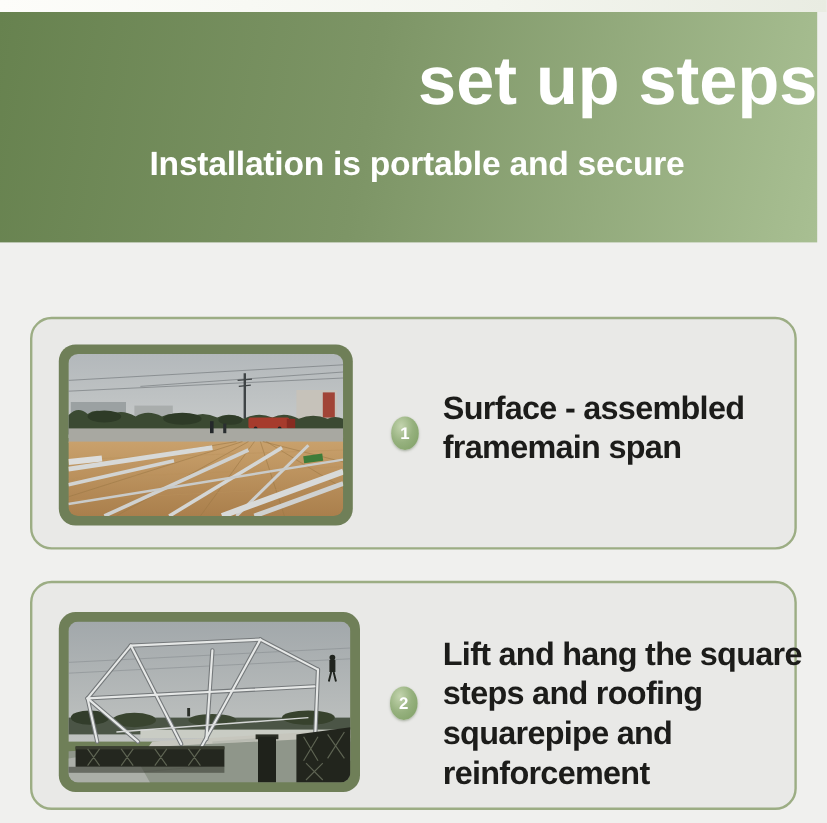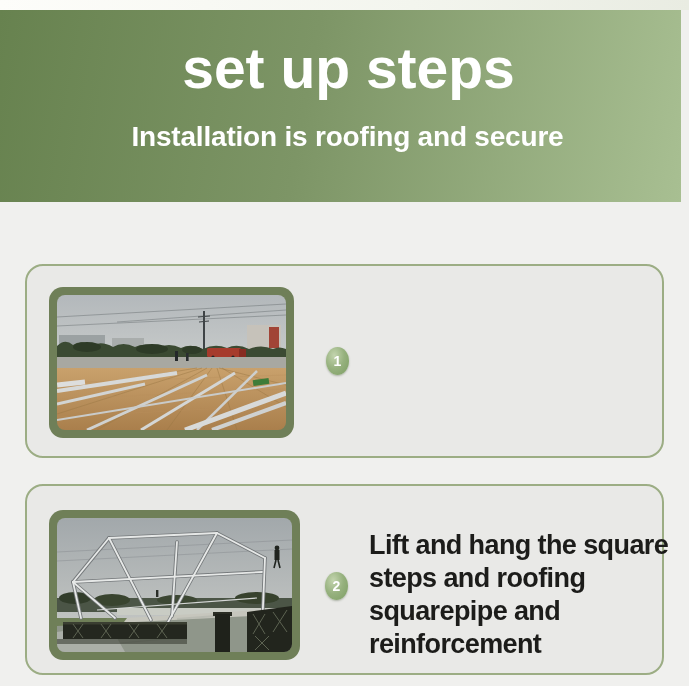--- a/index.html
+++ b/index.html
@@ -6,21 +6,21 @@
   body{font-family:"Liberation Sans",sans-serif;background:#f0f0ee;}
   .page{position:relative;width:689px;height:686px;background:#f0f0ee;overflow:hidden;}
 
   .top-strip{position:absolute;left:0;top:0;width:689px;height:10px;
     background:linear-gradient(to right,#fdfdfa,#f3f5ee 60%,#e9ece2);}
 
   .banner{position:absolute;left:0;top:10px;width:681px;height:192px;
     background:linear-gradient(100deg,#67824f 0%,#7d9566 45%,#a8bf92 100%);
     color:#ffffff;text-align:center;}
   .banner-title{margin-top:30px;padding-left:16px;font-size:57px;line-height:57px;
-    font-weight:bold;letter-spacing:0px;}
+    font-weight:bold;letter-spacing:0px;text-align:right;}
   .banner-subtitle{margin-top:25px;padding-left:14px;font-size:28px;line-height:30px;
     font-weight:bold;letter-spacing:-0.2px;}
 
   .card{position:absolute;left:25px;width:639px;box-sizing:border-box;
     border:2px solid #9cad84;border-radius:18px;background:#e9e9e7;}
   .card1{top:264px;height:194px;}
   .card2{top:484px;height:191px;}
 
   .photo-frame{position:absolute;background:#6f7f58;border-radius:14px;padding:8px;
     box-sizing:border-box;}
@@ -43,21 +43,21 @@
 </style>
 </head>
 <body>
 
 <div class="page">
 
   <div class="top-strip"></div>
 
   <div class="banner">
     <div class="banner-title">set up steps</div>
-    <div class="banner-subtitle">Installation is roofing and secure</div>
+    <div class="banner-subtitle">Installation is portable and secure</div>
   </div>
 
   <div class="card card1">
     <div class="photo-frame frame1">
       <svg viewBox="0 0 229 135" preserveAspectRatio="none">
         <defs>
           <linearGradient id="sky1" x1="0" y1="0" x2="0" y2="1">
             <stop offset="0" stop-color="#b3b8bb"></stop>
               <stop offset="1" stop-color="#c9cccb"></stop>
           </linearGradient>
@@ -94,20 +94,22 @@
         <line x1="84" y1="135" x2="178" y2="78" stroke="#d4d6d5" stroke-width="3"></line>
         <line x1="140" y1="135" x2="200" y2="76" stroke="#cdcfce" stroke-width="2.5"></line>
         <line x1="0" y1="125" x2="229" y2="88" stroke="#c9cbca" stroke-width="2"></line>
         <line x1="128" y1="135" x2="229" y2="98" stroke="#d8dad9" stroke-width="5"></line>
         <line x1="155" y1="135" x2="229" y2="108" stroke="#cfd1d0" stroke-width="4"></line>
         <rect x="196" y="84" width="16" height="6" fill="#3e7c39" transform="rotate(-8 204 87)"></rect>
         <rect x="0" y="86" width="28" height="5" fill="#dddedd" transform="rotate(-6 14 88)"></rect>
       </svg>
     </div>
     <div class="badge badge1">1</div>
+    <div class="step-text text1">Surface - assembled
+framemain span</div>
   </div>
 
   <div class="card card2">
     <div class="photo-frame frame2">
       <svg viewBox="0 0 235 134" preserveAspectRatio="none">
         <defs>
           <linearGradient id="sky2" x1="0" y1="0" x2="0" y2="1">
             <stop offset="0" stop-color="#a2a8ab"></stop>
               <stop offset="1" stop-color="#c0c3c1"></stop>
           </linearGradient>

